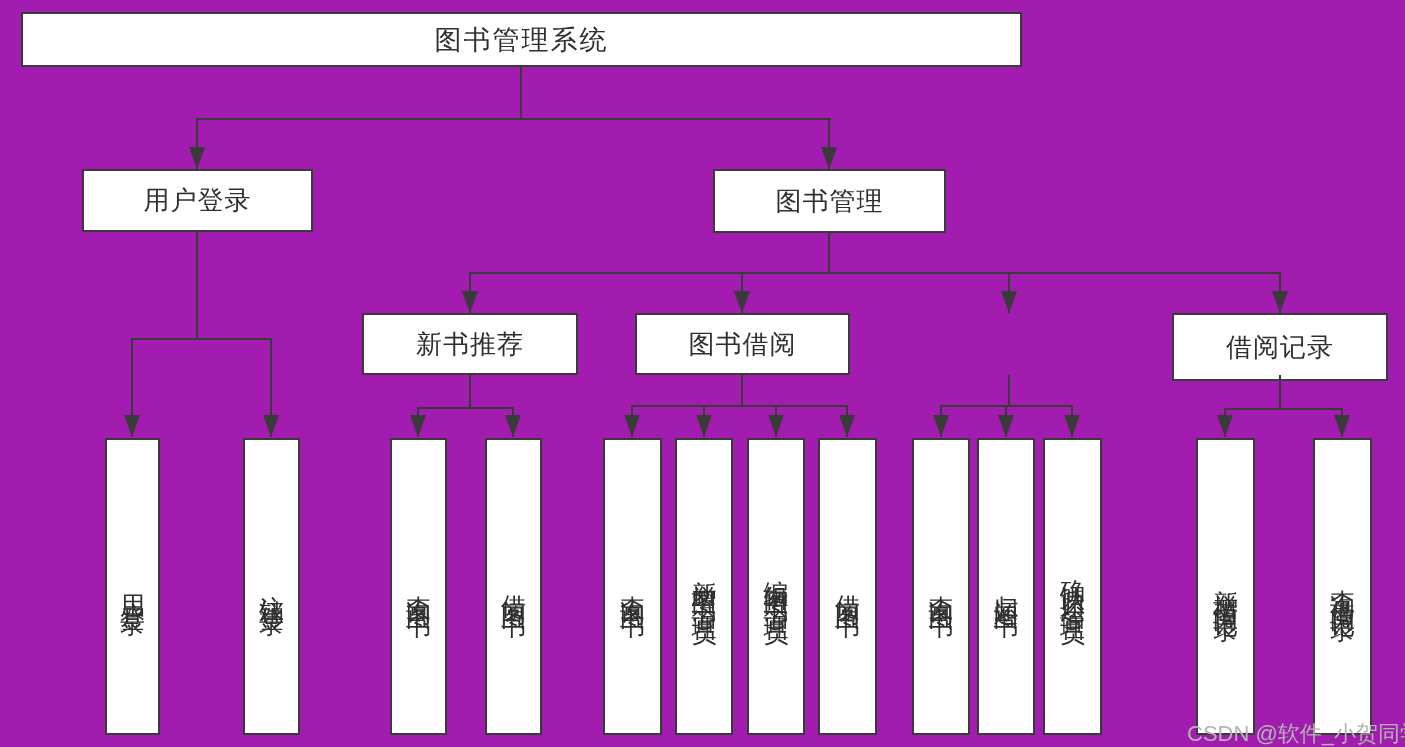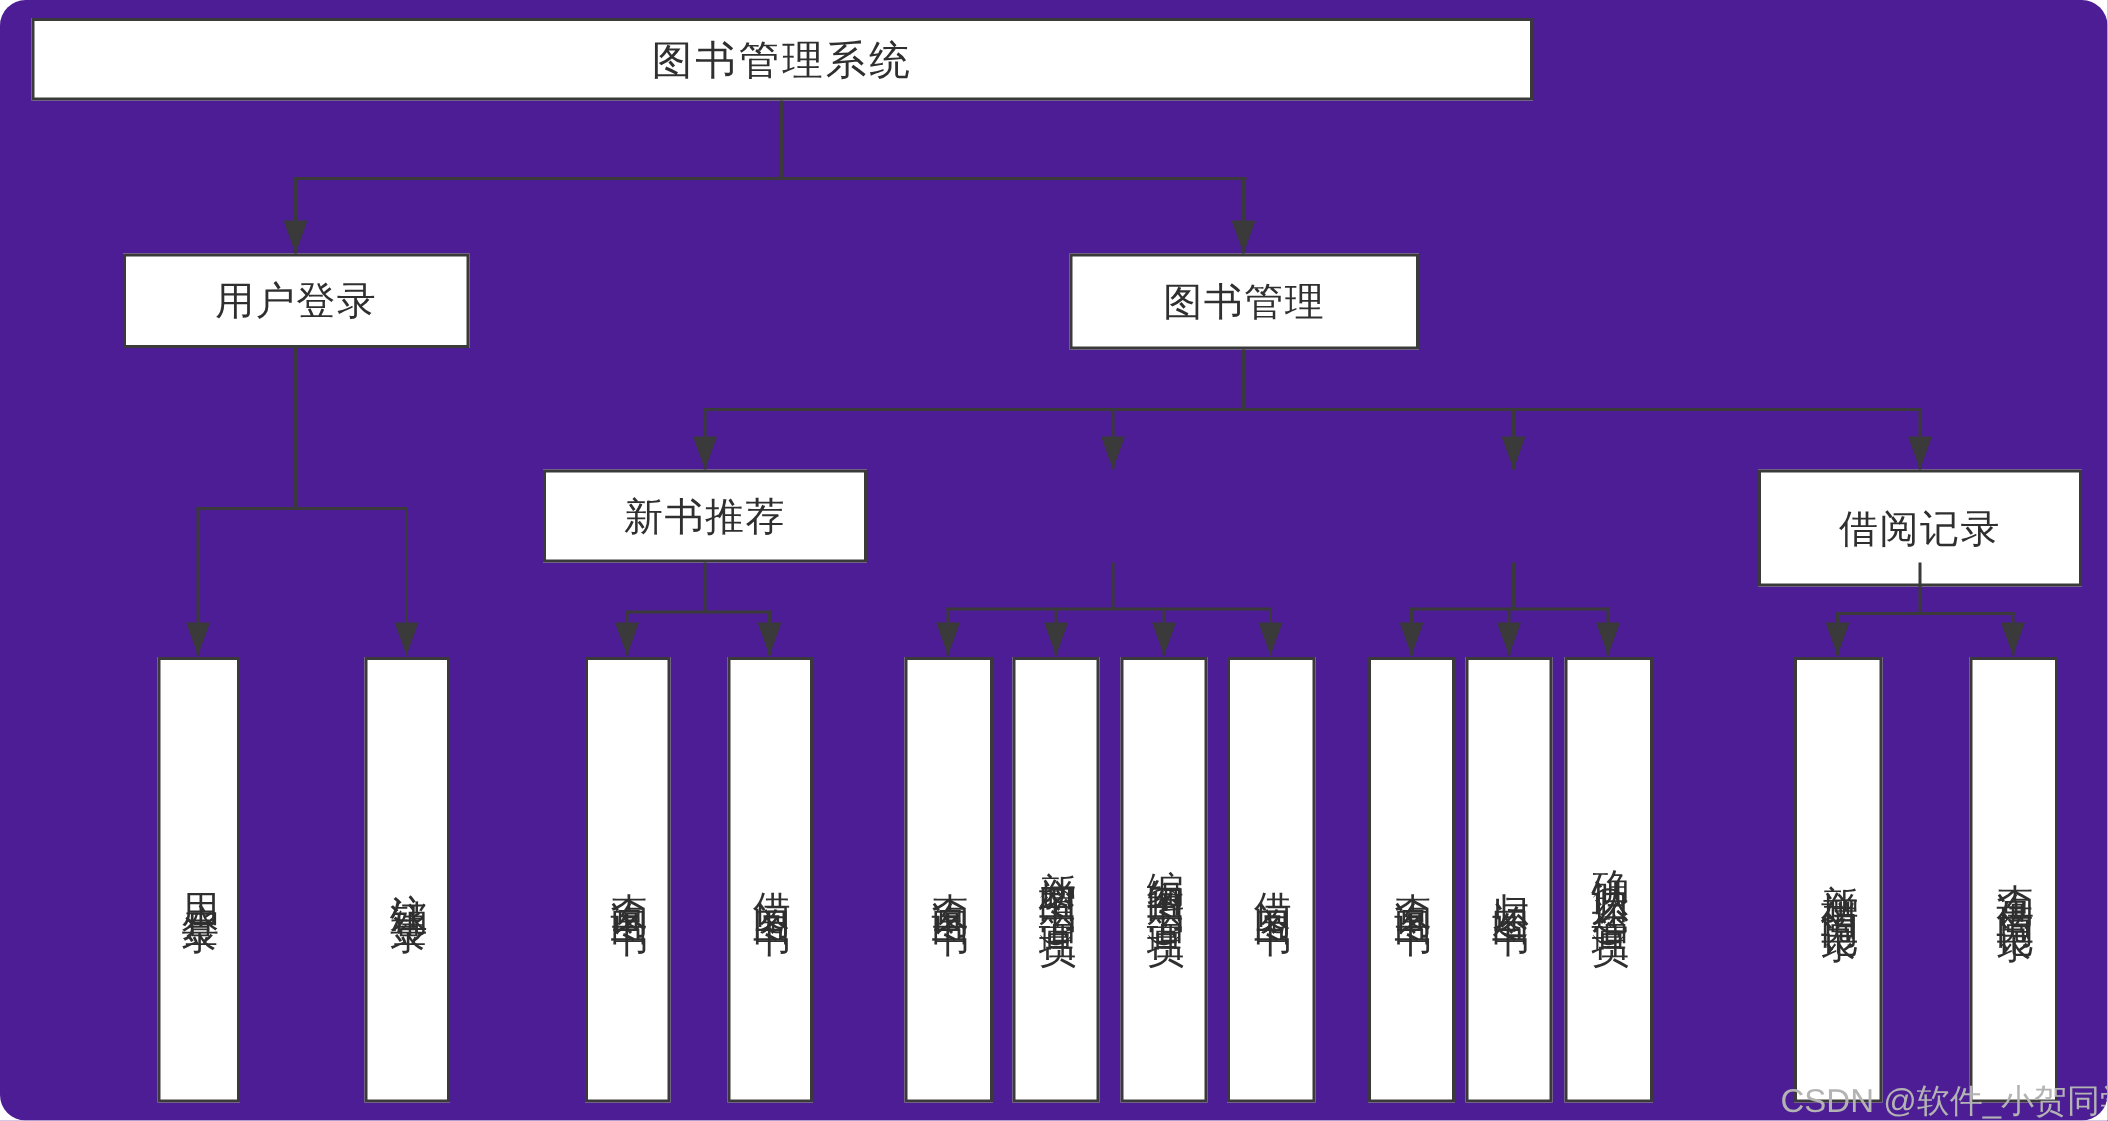--- a/index.html
+++ b/index.html
@@ -1,17 +1,17 @@
 <!DOCTYPE html>
 <html lang="zh"><head>
 <meta charset="utf-8">
 <style>
   html, body { margin: 0; padding: 0; background: #ffffff; }
   body { width: 1405px; height: 747px; font-family: "Liberation Sans", "DejaVu Sans", sans-serif; }
-  .diagram { position: relative; width: 1405px; height: 747px; background: #4c1d95; overflow: hidden; border-radius: 17px; }
+  .diagram { position: relative; width: 1405px; height: 747px; background: #a21caf; overflow: hidden; }
 
   .box {
     position: absolute;
     border: 2px solid #3a3a3a;
     background: #ffffff;
     display: flex;
     align-items: center;
     justify-content: center;
     color: #2f2f2f;
     box-sizing: border-box;
@@ -53,21 +53,22 @@
 <body>
 
 <div class="diagram">
 
   <div class="box rootbox" style="left:21px; top:12px; width:1001px; height:55px;">图书管理系统</div>
 
   <div class="box hbox" style="left:82px; top:169px; width:231px; height:63px;">用户登录</div>
   <div class="box hbox" style="left:362px; top:313px; width:216px; height:62px;">新书推荐</div>
 
   <div class="box hbox" style="left:713px; top:169px; width:233px; height:64px;">图书管理</div>
-  <div class="box hbox" style="left:1172px; top:313px; width:216px; height:78px;">借阅记录</div>
+  <div class="box hbox" style="left:635px; top:313px; width:215px; height:62px;">图书借阅</div>
+  <div class="box hbox" style="left:1172px; top:313px; width:216px; height:68px;">借阅记录</div>
 
   <div class="box vbox" style="left:105px; width:55px;">用户登录</div>
   <div class="box vbox" style="left:243px; width:57px;">注销登录</div>
 
   <div class="box vbox" style="left:390px; width:57px;">查询图书</div>
   <div class="box vbox" style="left:485px; width:57px;">借阅图书</div>
 
   <div class="box vbox" style="left:603px; width:59px;">查询图书</div>
   <div class="box vbox" style="left:675px; width:58px;">新增图书（管理员）</div>
   <div class="box vbox" style="left:747px; width:58px;">编辑图书（管理员）</div>

